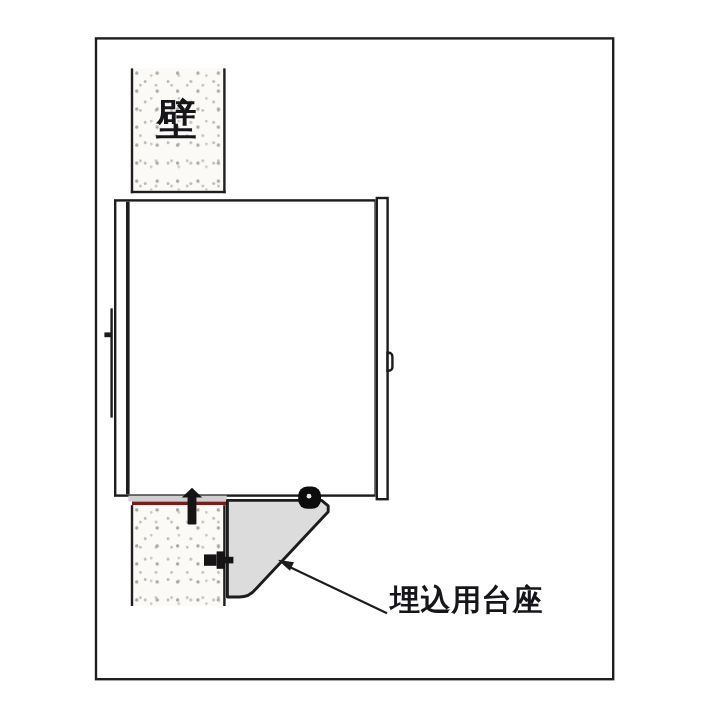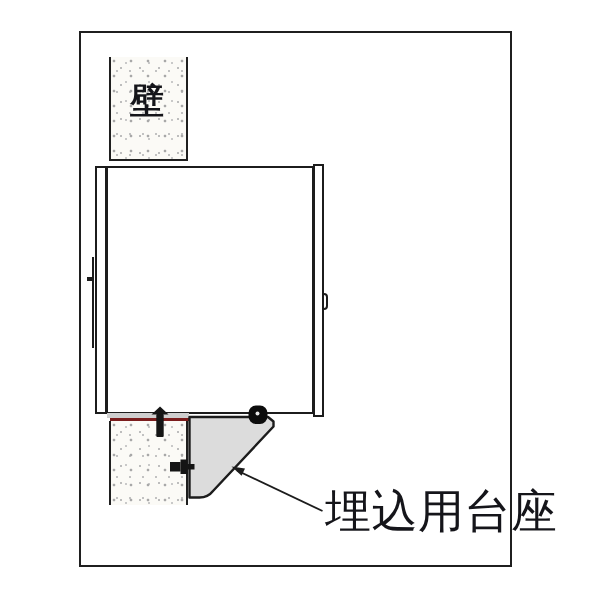--- a/index.html
+++ b/index.html
@@ -30,21 +30,21 @@
   #cabinet-inner-line{left:105px;top:168px;width:2.5px;height:244px;background:#1c1c1c;}
   #cabinet-right-panel{left:313px;top:164px;width:11px;height:253px;border:2px solid #1c1c1c;background:#ffffff;box-sizing:border-box;}
   #left-handle-bar{left:91.5px;top:257px;width:2px;height:91px;background:#1c1c1c;}
   #left-handle-tab{left:87px;top:277px;width:6px;height:4px;background:#1c1c1c;}
   #right-latch{left:322px;top:293px;width:6px;height:17px;border:2px solid #1c1c1c;border-radius:0 4px 4px 0;background:#ffffff;box-sizing:border-box;}
   
   #base-plate{left:107px;top:413px;width:82px;height:5px;background:#cfcfcf;}
   #packing-line{left:110px;top:417.5px;width:80px;height:3.5px;background:#7b1d1d;}
   
   #overlay{left:0;top:0;width:600px;height:600px;}
-  #pedestal-label{left:325px;top:487px;font-size:46px;line-height:1.05;font-weight:normal;letter-spacing:0.5px;color:#15151a;white-space:nowrap;}
+  #pedestal-label{left:325px;top:487px;font-size:25px;line-height:1.05;font-weight:bold;letter-spacing:0.5px;color:#15151a;white-space:nowrap;}
 </style>
 </head>
 <body>
 
 <div id="canvas">
 
   <div id="frame" class="abs"></div>
 
   <div id="wall-upper" class="abs stipple"></div>
   <div id="wall-label" class="abs">壁</div>

